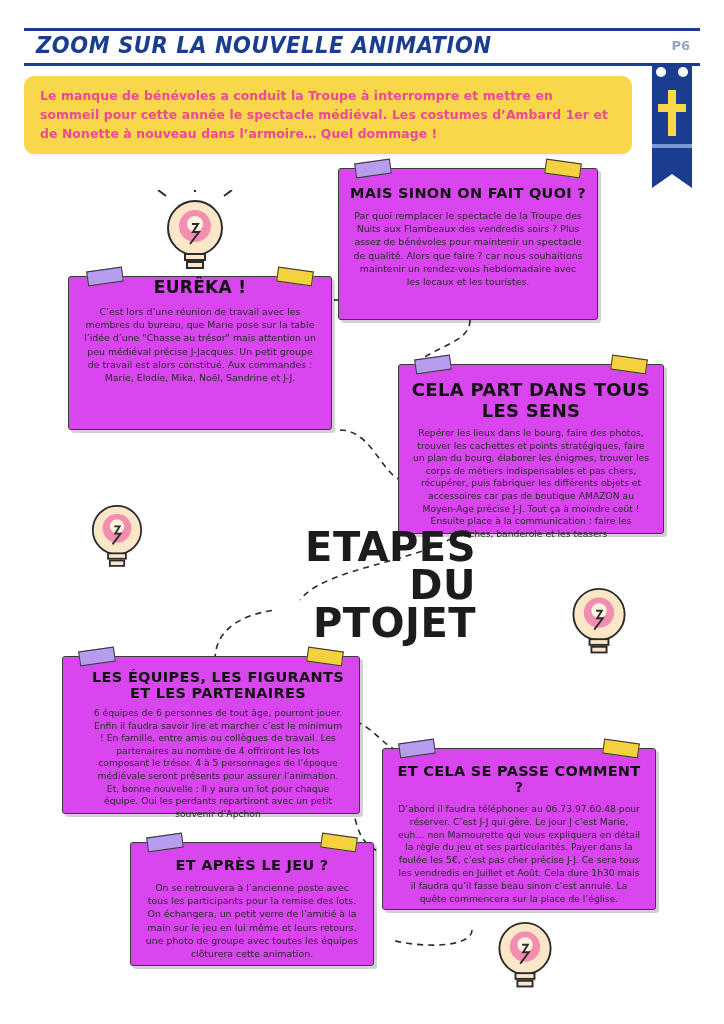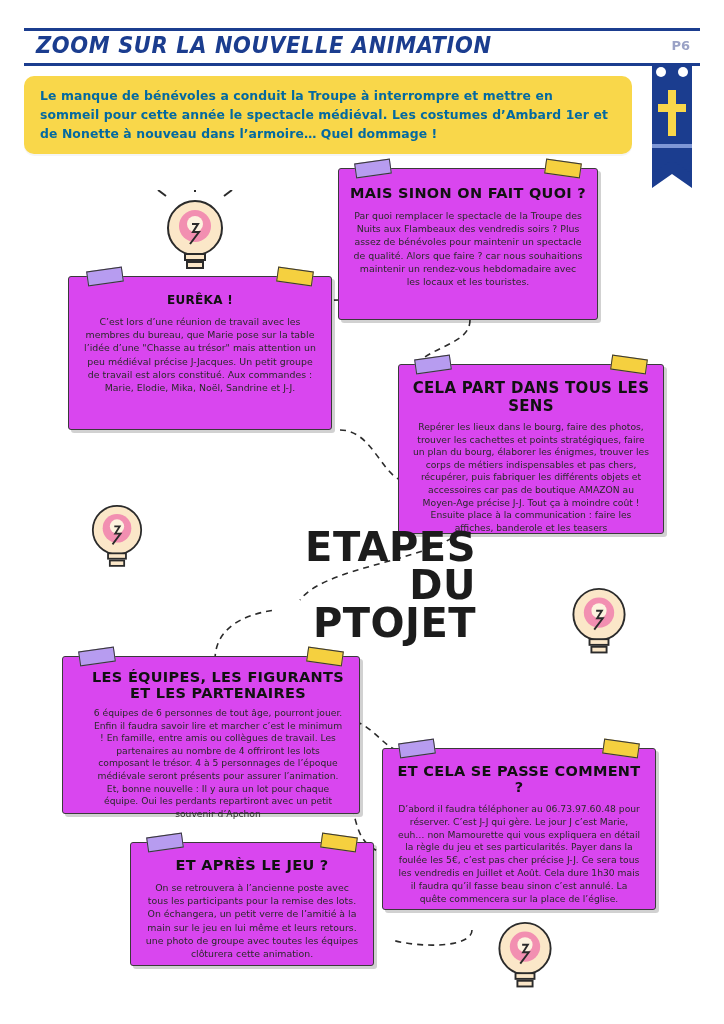--- a/index.html
+++ b/index.html
@@ -38,21 +38,21 @@
   }
   
   .banner{
     position:absolute;left:24px;top:76px;width:608px;height:78px;
     background:#f9d74a;
     border-radius:10px;
     box-shadow:0 2px 0 rgba(0,0,0,0.04);
   }
   .banner-text{
     position:absolute;left:40px;top:86px;width:576px;
-    color:#0369a1;
+    color:#ec4899;
     font-size:12.4px;
     line-height:19px;
     font-weight:bold;
     letter-spacing:.1px;
   }
   
   .flag{
     position:absolute;right:24px;top:60px;width:56px;height:136px;
   }
   
@@ -141,28 +141,28 @@
   <div class="card" style="left:338px;top:168px;width:258px;height:150px;">
     <div class="tape" style="left:16px;top:-8px;"></div>
     <div class="tape yellow" style="right:16px;top:-8px;transform:rotate(8deg);"></div>
     <div class="card-title" style="margin:16px 10px 8px;font-size:14.5px;">MAIS SINON ON FAIT QUOI ?</div>
     <div class="card-body" style="margin:0 14px;">Par quoi remplacer le spectacle de la Troupe des Nuits aux Flambeaux des vendredis soirs ? Plus assez de bénévoles pour maintenir un spectacle de qualité. Alors que faire ? car nous souhaitions maintenir un rendez-vous hebdomadaire avec les locaux et les touristes.</div>
   </div>
 
   <div class="card" style="left:68px;top:276px;width:262px;height:152px;">
     <div class="tape" style="left:18px;top:-8px;"></div>
     <div class="tape yellow" style="right:18px;top:-8px;transform:rotate(8deg);"></div>
-    <div class="card-title" style="margin:16px 10px 8px;font-size:12px;">EURÊKA !</div>
+    <div class="card-title" style="margin:0 10px 8px;font-size:17px;">EURÊKA !</div>
     <div class="card-body" style="margin:4px 14px;">C’est lors d’une réunion de travail avec les membres du bureau, que Marie  pose sur la table l’idée d’une "Chasse au trésor" mais attention un peu médiéval précise J-Jacques. Un petit groupe de travail est alors constitué. Aux commandes : Marie, Elodie, Mika, Noël, Sandrine  et J-J.</div>
   </div>
 
   <div class="card" style="left:398px;top:364px;width:264px;height:168px;">
     <div class="tape" style="left:16px;top:-8px;"></div>
     <div class="tape yellow" style="right:16px;top:-8px;transform:rotate(8deg);"></div>
-    <div class="card-title" style="margin:14px 8px 6px;font-size:15px;">CELA PART DANS TOUS LES SENS</div>
+    <div class="card-title" style="margin:14px 8px 6px;font-size:18px;">CELA PART DANS TOUS LES SENS</div>
     <div class="card-body" style="margin:0 12px;font-size:9.2px;line-height:12.6px;">Repérer les lieux dans le bourg, faire des photos, trouver les cachettes et points stratégiques, faire un plan du bourg, élaborer les énigmes, trouver les corps de métiers indispensables et pas chers, récupérer, puis fabriquer les différents objets et accessoires car pas de boutique AMAZON au Moyen-Age précise J-J. Tout ça à moindre coût ! Ensuite place à la communication : faire les affiches, banderole et les teasers</div>
   </div>
 
   <div class="card" style="left:62px;top:656px;width:282px;height:156px;padding-left:14px;">
     <div class="tape" style="left:16px;top:-8px;"></div>
     <div class="tape yellow" style="right:16px;top:-8px;transform:rotate(8deg);"></div>
     <div class="card-title" style="margin:12px 8px 0;font-size:14.5px;">LES ÉQUIPES, LES FIGURANTS</div>
     <div class="card-title" style="margin:0 8px 6px;font-size:14.5px;">ET  LES PARTENAIRES</div>
     <div class="card-body" style="margin:0 14px;font-size:9.2px;line-height:12.6px;">6 équipes de 6 personnes de tout âge, pourront jouer. Enfin il faudra savoir lire et marcher c’est le minimum ! En famille, entre amis ou collègues de travail. Les partenaires au nombre de 4 offriront les lots composant le trésor. 4 à 5 personnages de l’époque médiévale seront présents pour assurer l’animation. Et, bonne nouvelle : Il y  aura un lot pour chaque équipe. Oui les perdants repartiront avec un petit souvenir d’Apchon</div>
   </div>

